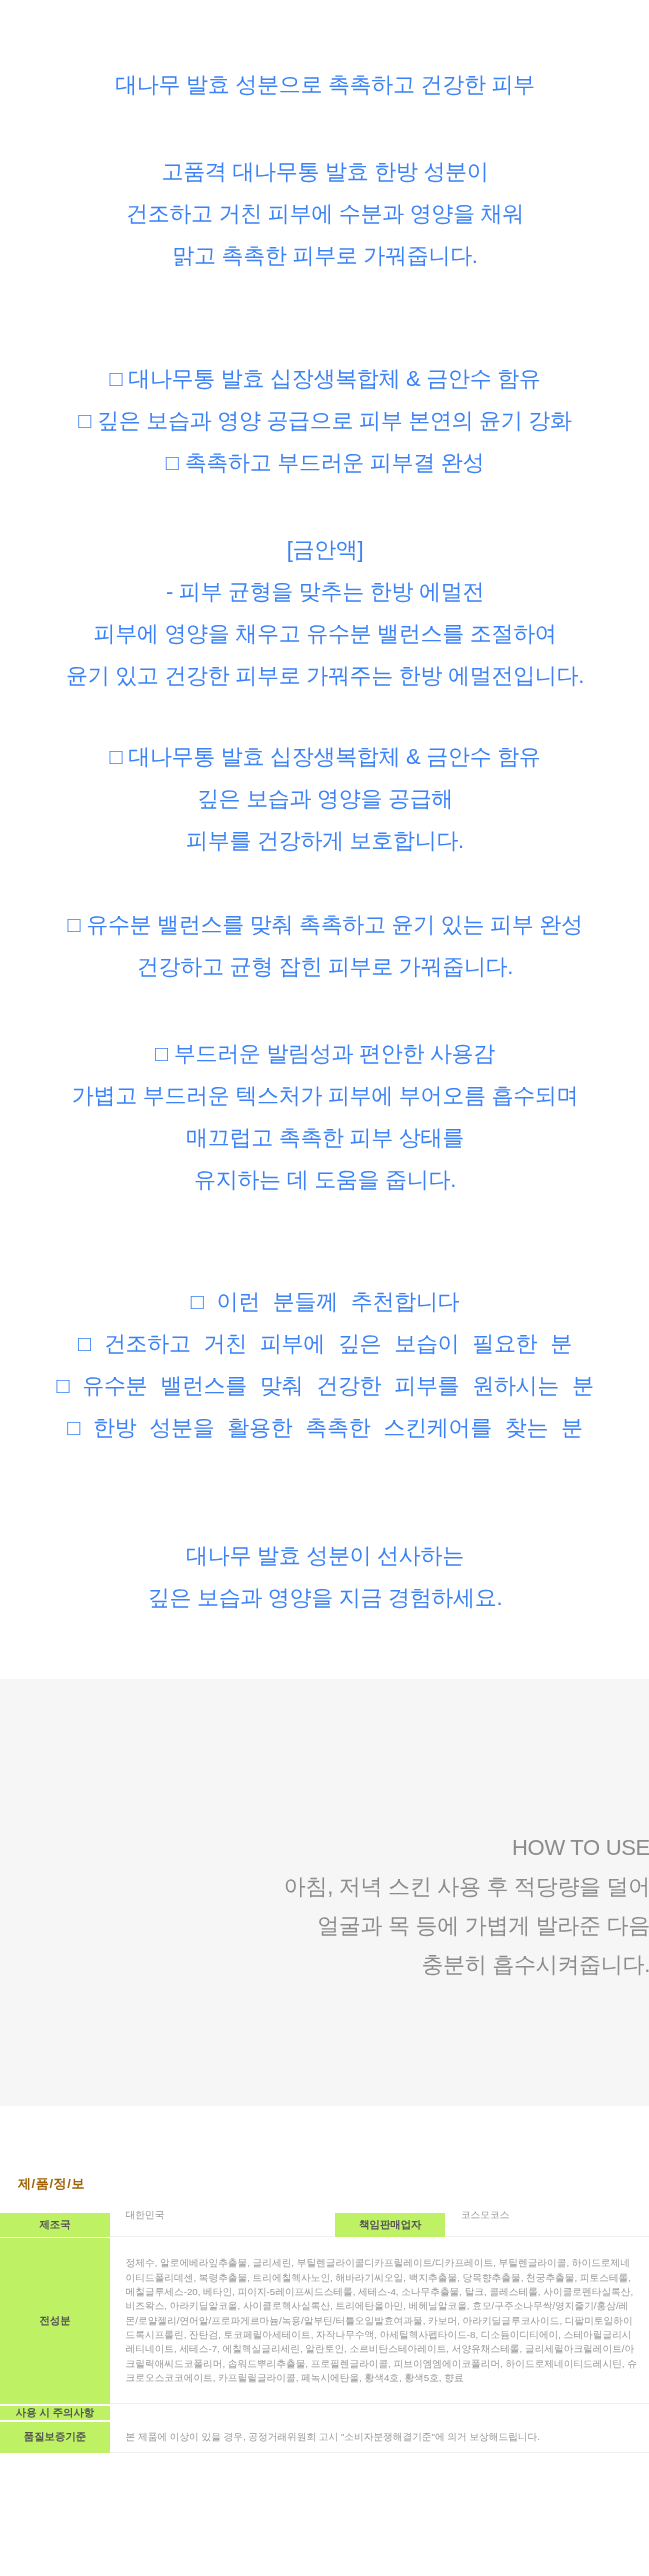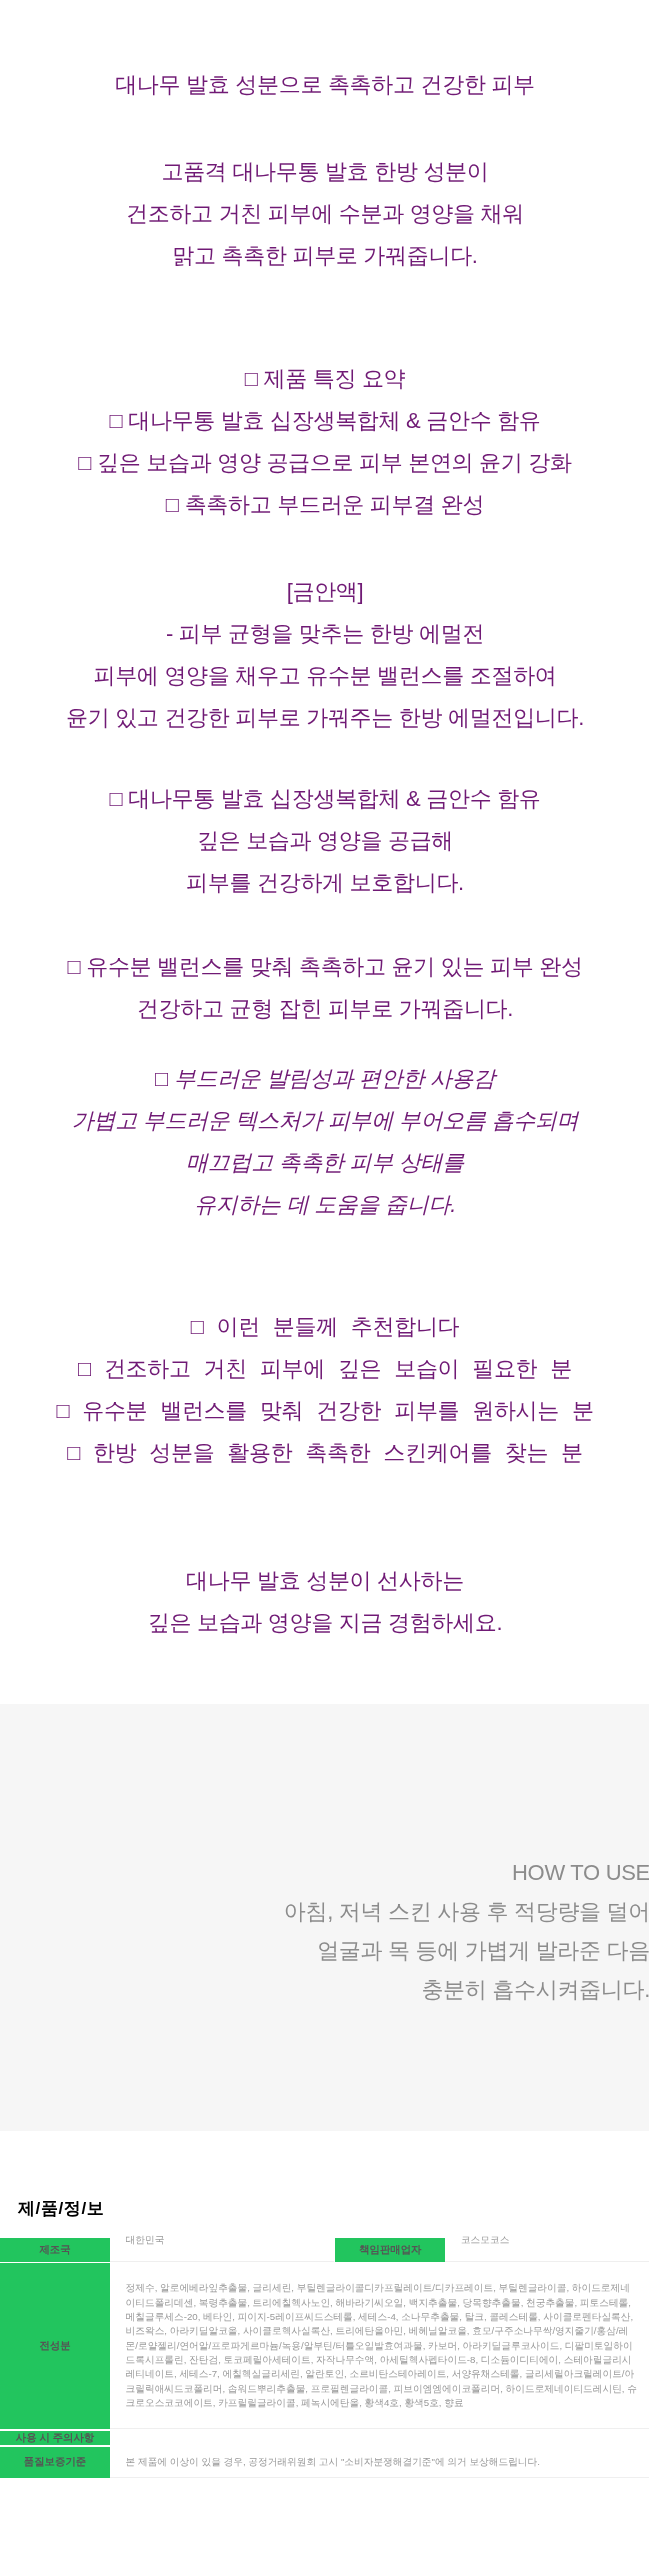--- a/index.html
+++ b/index.html
@@ -3,50 +3,50 @@
 <meta charset="utf-8">
 <style>
   * { margin:0; padding:0; box-sizing:border-box; }
   html,body { background:#ffffff; }
   body { font-family:"Liberation Sans","DejaVu Sans",sans-serif; }
   .page {
     width:650px; height:2576px; margin:0 auto; background:#ffffff;
     overflow:hidden; position:relative;
   }
   
-  .copy { text-align:center; color:#701a75; font-weight:300;
+  .copy { text-align:center; color:#3b82f6; font-weight:300;
           font-size:22px; line-height:42px; letter-spacing:-0.3px; }
   .copy p { margin:0; }
   .intro-headline   { padding-top:64px; }
   .intro-sub        { margin-top:45px; }
   .features-block   { margin-top:81px; }
   .geuman-block     { margin-top:45px; }
   .benefit1-block   { margin-top:39px; }
   .benefit2-block   { margin-top:42px; }
-  .benefit3-block   { margin-top:28px;font-style:italic; }
+  .benefit3-block   { margin-top:45px; }
   .recommend-block  { margin-top:82px;font-family:Liberation Mono, monospace; }
   .closing-block    { margin-top:84px; }
   
   .how-to-use {
     margin-top:60px; height:427px; background:#f6f6f6;
     text-align:right; color:#8c8c8c; font-weight:300;
     font-size:22px; line-height:39px; letter-spacing:-0.3px;
     padding-top:149px;
   }
   
   .product-info { padding:65px 0 0 0; }
   .product-info-title {
-    color:#000000; font-size:17px; font-weight:600;
+    color:#a16207; font-size:13px; font-weight:600;
     padding-left:18px; line-height:26px; letter-spacing:0.6px;
   }
   .info-table { margin-top:15.6px; font-size:9.7px; }
   .info-row { display:flex; align-items:stretch; margin-top:1.9px; }
   .info-row:first-child { margin-top:0; }
   .th {
-    width:110px; flex:0 0 110px; background:#22c55e;
+    width:110px; flex:0 0 110px; background:#bef264;
     display:flex; align-items:center; justify-content:center;
     color:#555555; font-weight:700; font-size:10.4px; text-align:center;
     padding:0 5.2px;
   }
   .td {
     display:flex; align-items:center;
     color:#999999; line-height:14.3px;
     border-bottom:0.6px solid #efefef;
     padding:5.2px 15.6px;
   }
@@ -65,21 +65,20 @@
 
   <p class="copy intro-headline">대나무 발효 성분으로 촉촉하고 건강한 피부</p>
 
   <div class="copy intro-sub">
     <p>고품격 대나무통 발효 한방 성분이</p>
     <p>건조하고 거친 피부에 수분과 영양을 채워</p>
     <p>맑고 촉촉한 피부로 가꿔줍니다.</p>
   </div>
 
   <div class="copy features-block">
-    <p>□ 제품 특징 요약</p>
     <p>□ 대나무통 발효 십장생복합체 &amp; 금안수 함유</p>
     <p>□ 깊은 보습과 영양 공급으로 피부 본연의 윤기 강화</p>
     <p>□ 촉촉하고 부드러운 피부결 완성</p>
   </div>
 
   <div class="copy geuman-block">
     <p>[금안액]</p>
     <p>- 피부 균형을 맞추는 한방 에멀전</p>
     <p>피부에 영양을 채우고 유수분 밸런스를 조절하여</p>
     <p>윤기 있고 건강한 피부로 가꿔주는 한방 에멀전입니다.</p>

